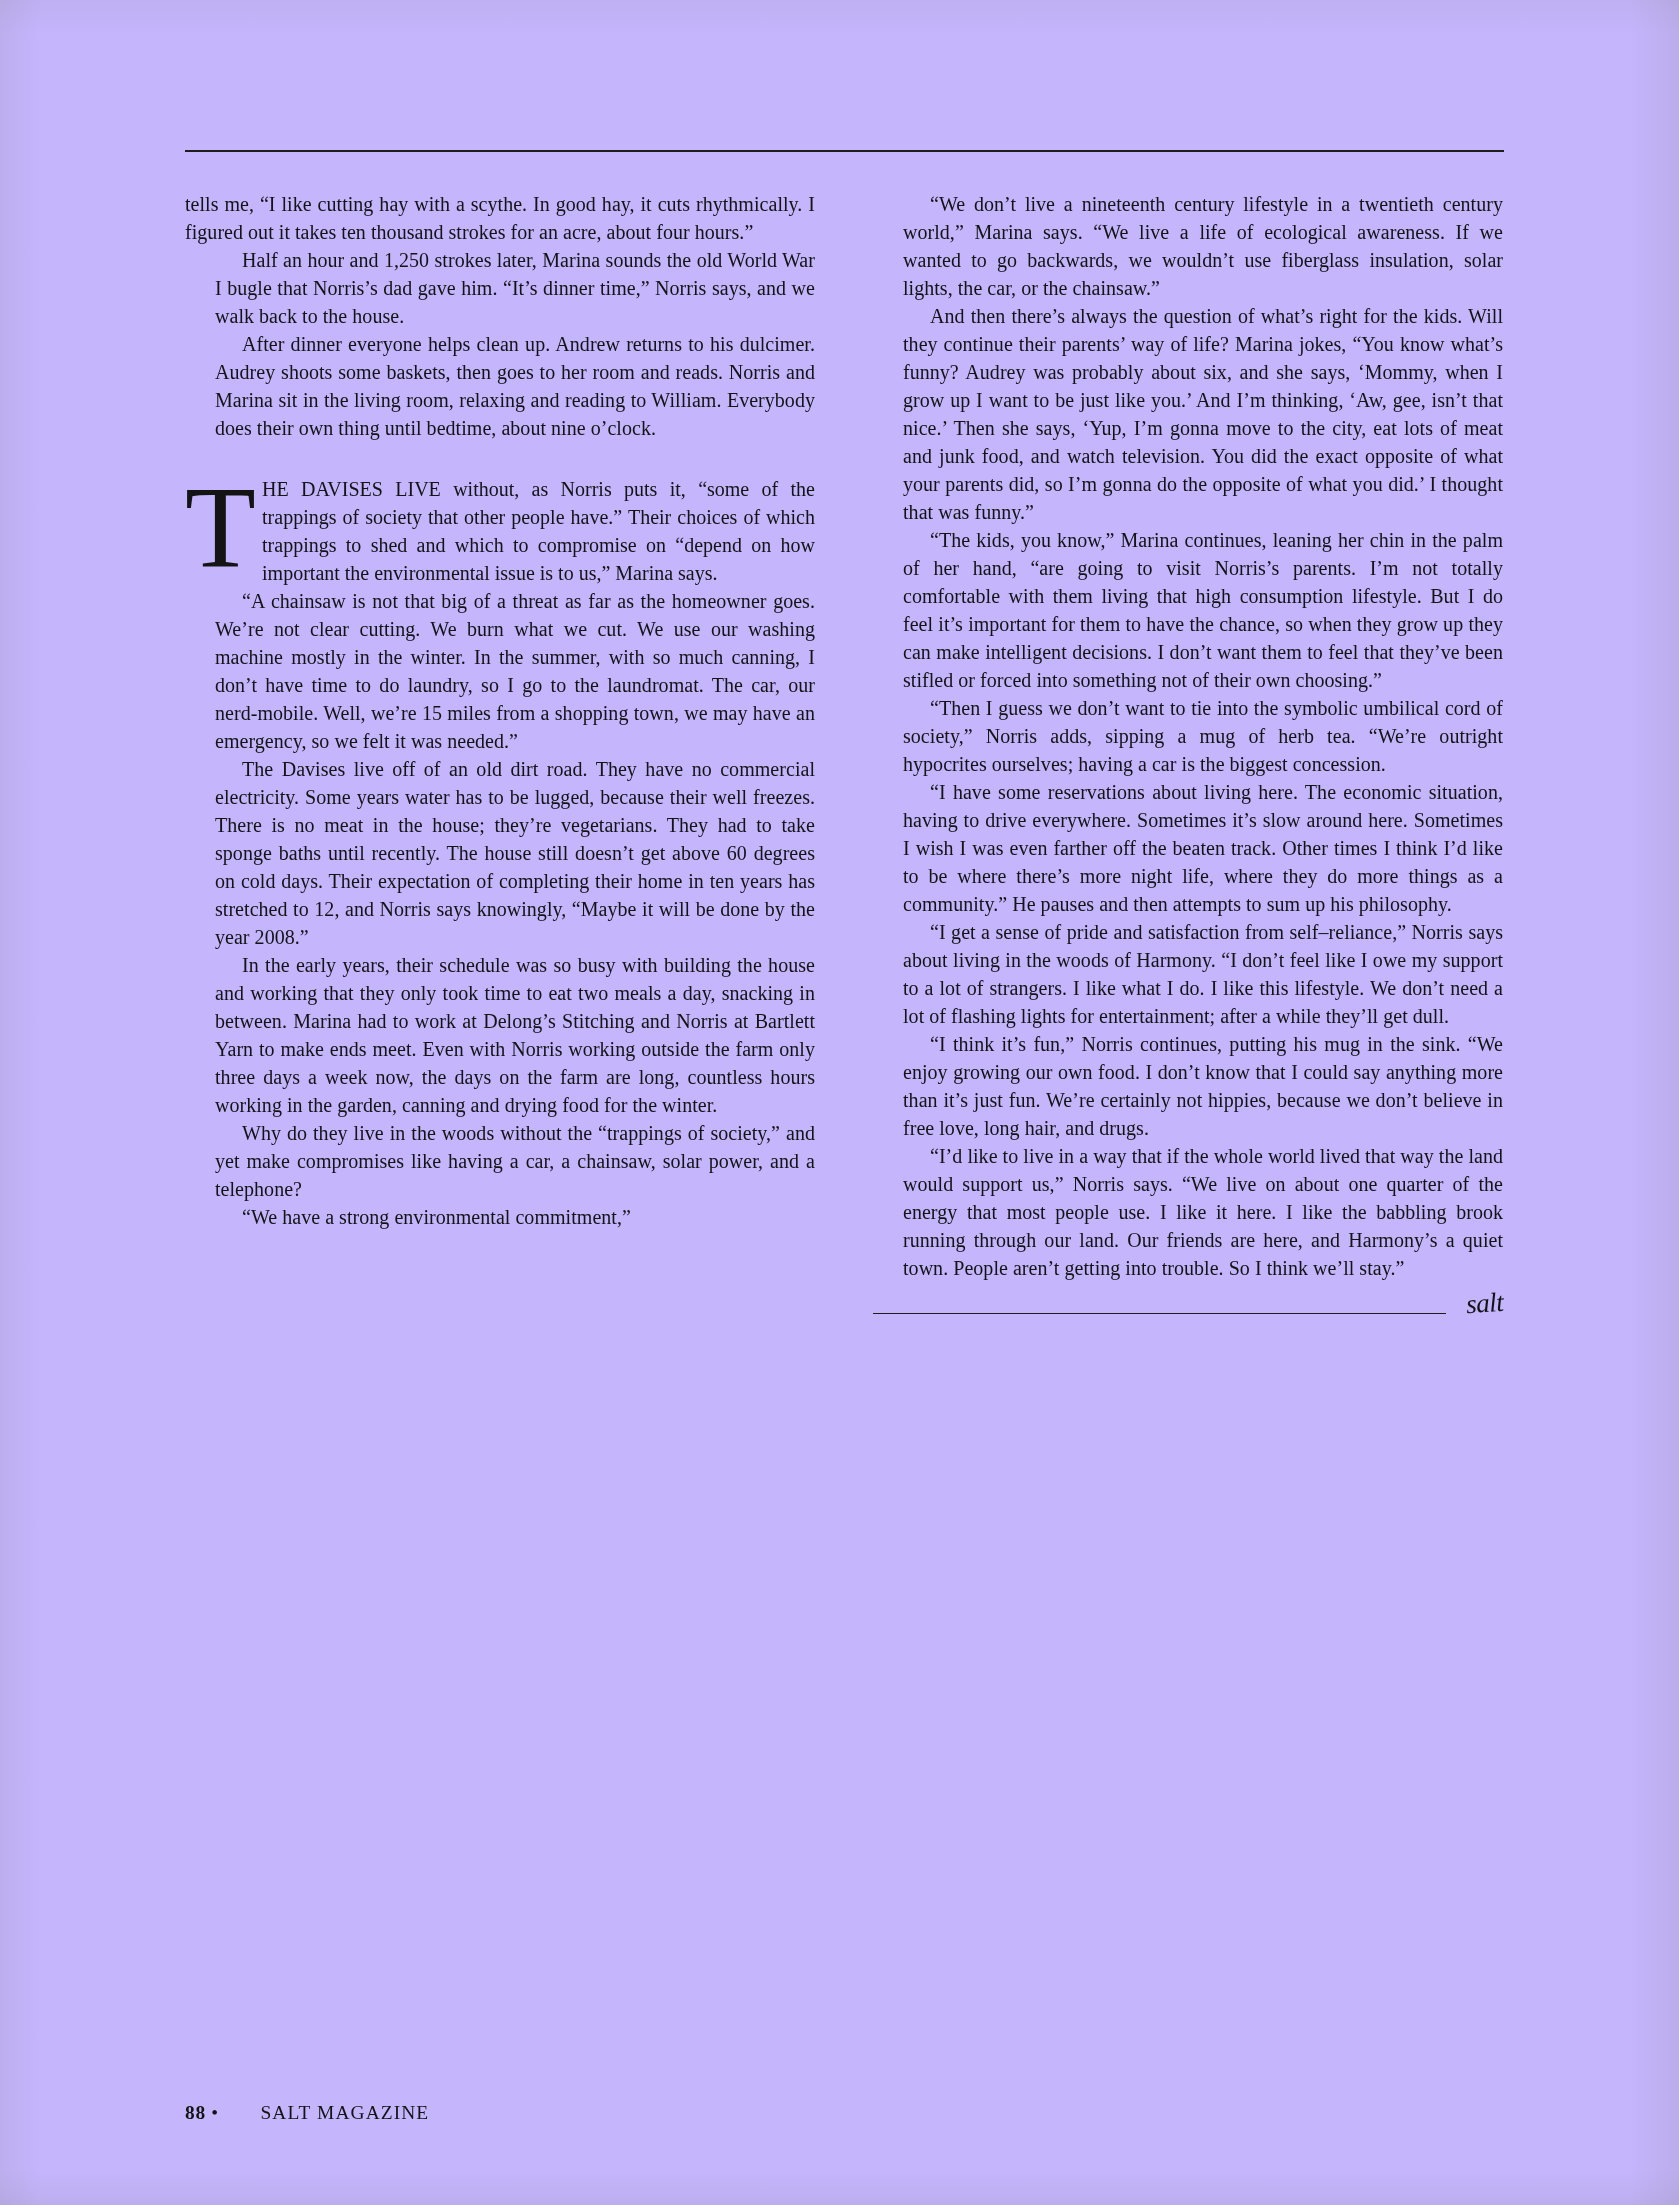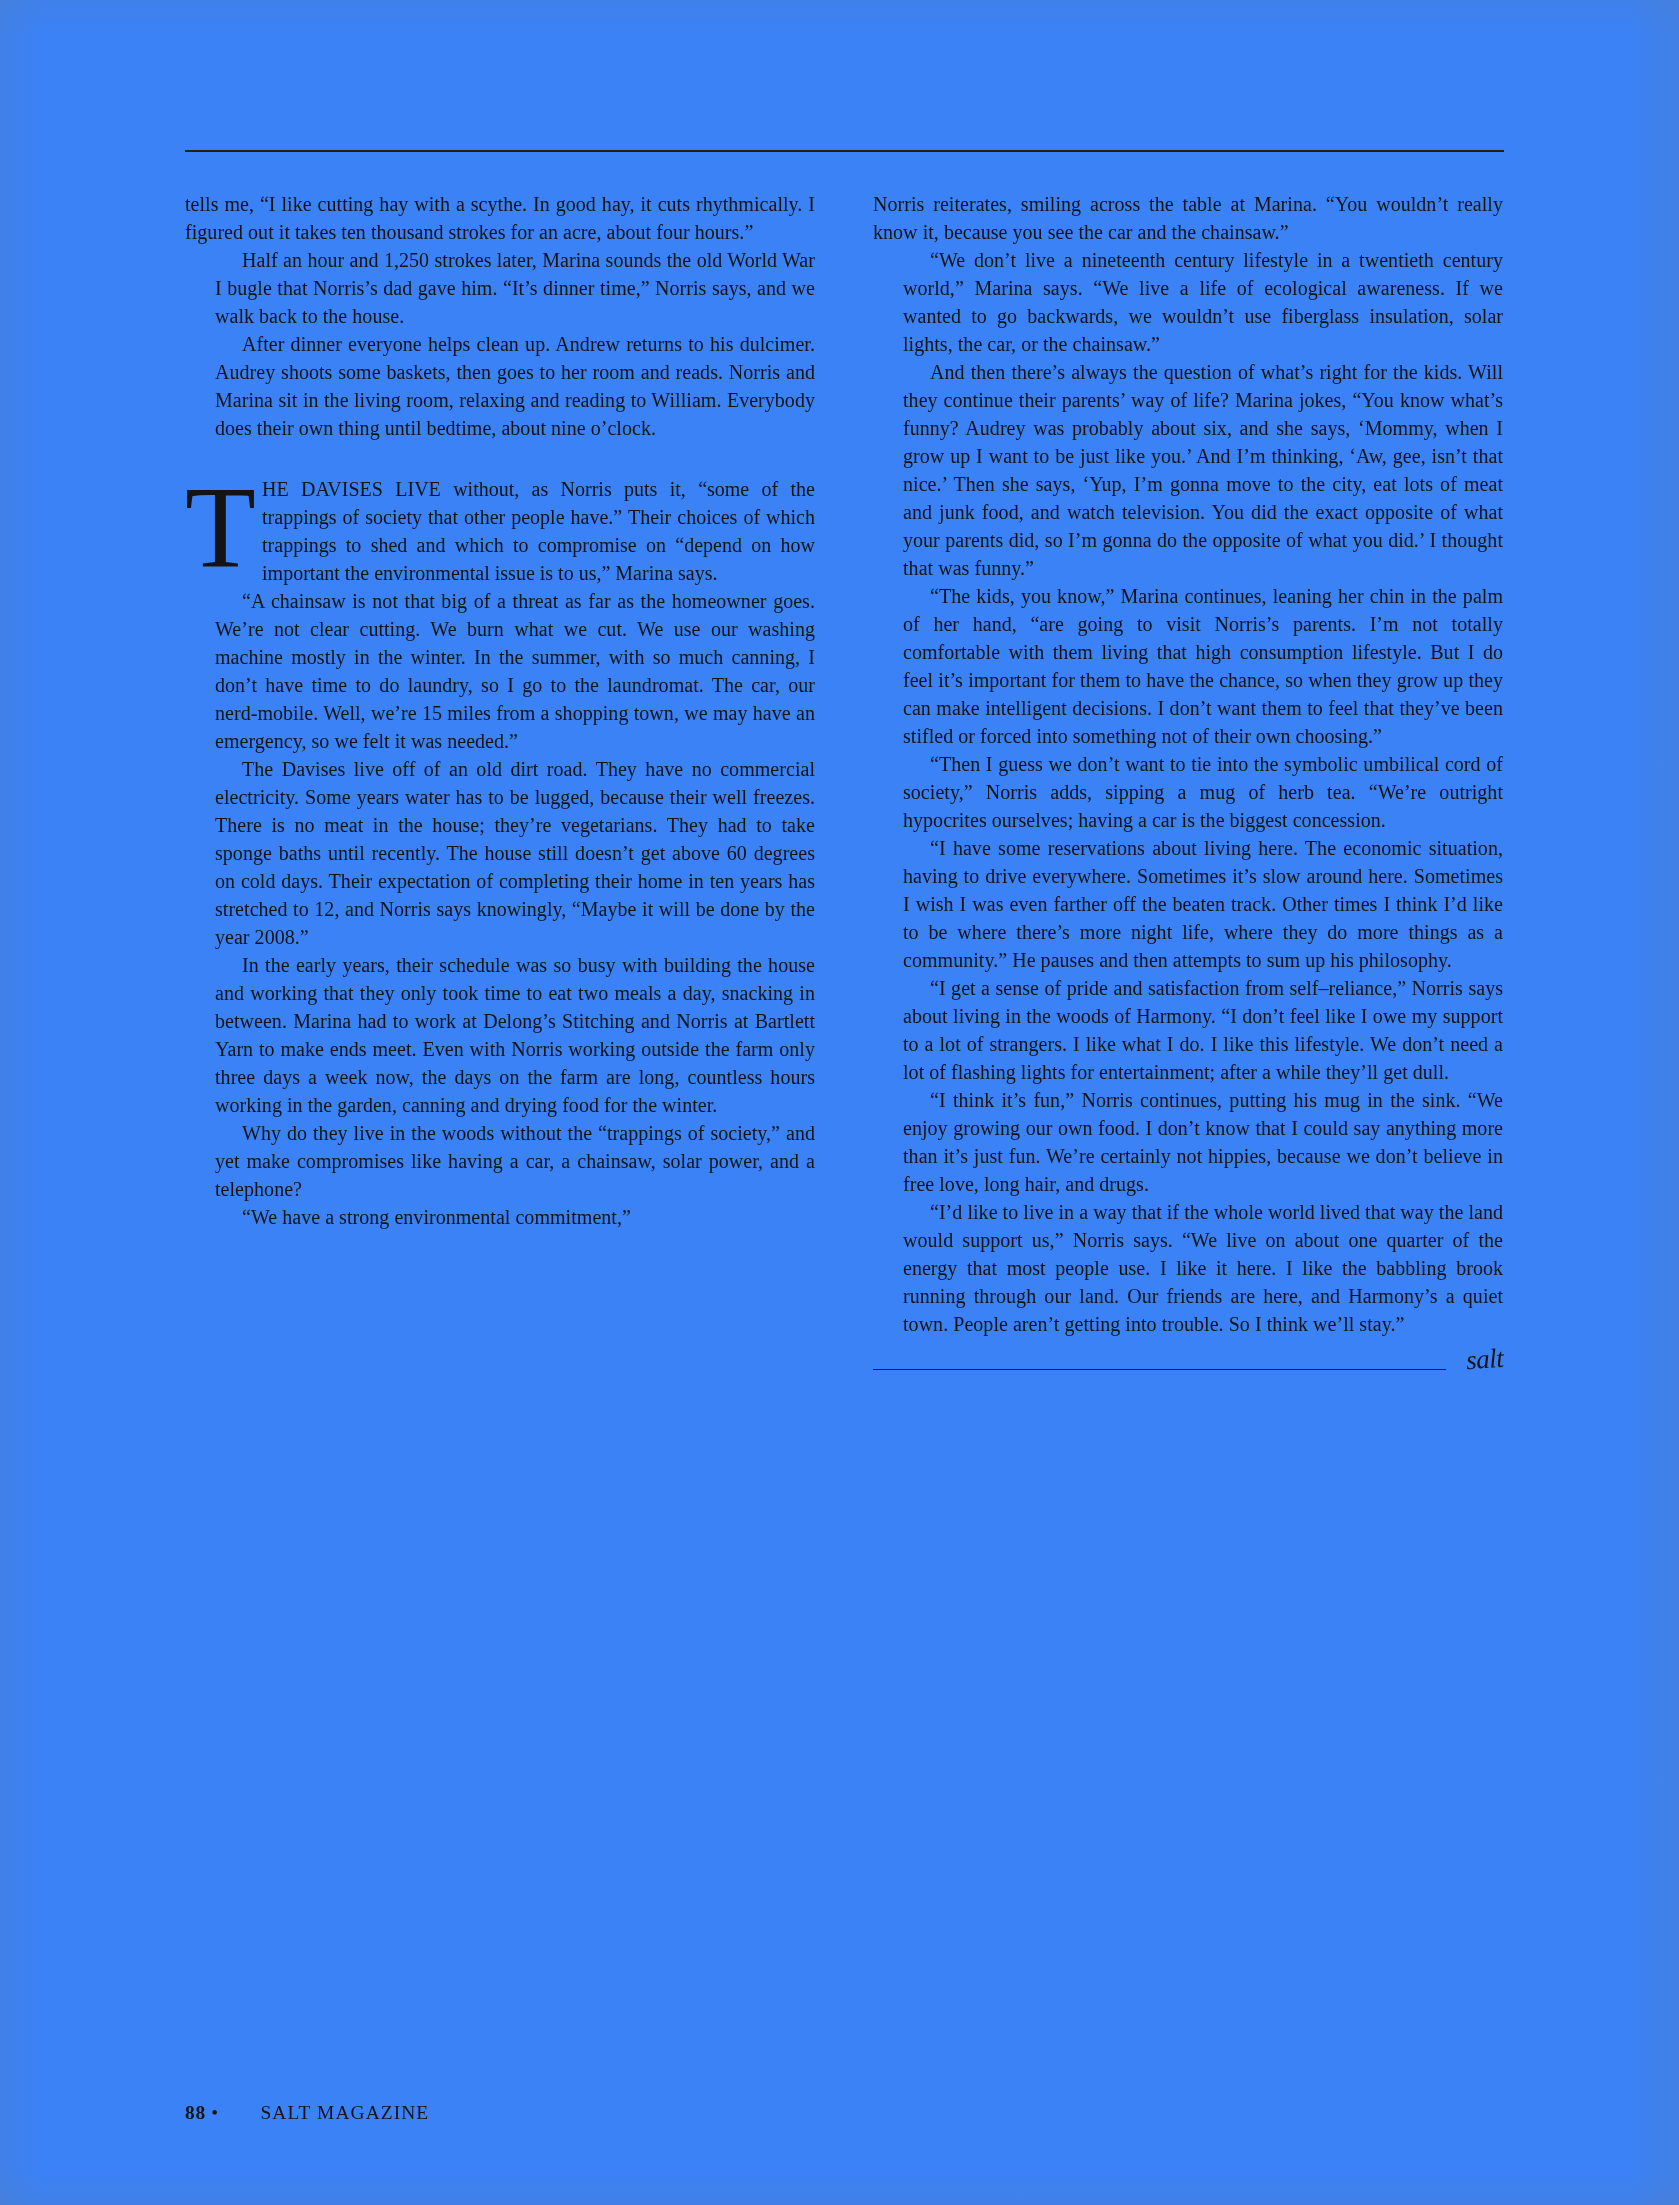--- a/index.html
+++ b/index.html
@@ -13,21 +13,21 @@
     font-family: "Liberation Serif", serif;
     color: #141414;
     position: relative;
     overflow: hidden;
   }
   .page {
     position: absolute;
     left: 0; top: 0;
     width: 1679px;
     height: 2205px;
-    background: #3b82f6;
+    background: #c4b5fd;
   }
   
   .paper-shade {
     position: absolute;
     inset: 0;
     background:
       linear-gradient(to right, rgba(120,115,105,0.10) 0px, rgba(255,255,255,0) 40px),
       linear-gradient(to left, rgba(120,115,105,0.12) 0px, rgba(255,255,255,0) 49px),
       linear-gradient(to bottom, rgba(120,115,105,0.08) 0px, rgba(255,255,255,0) 35px),
       linear-gradient(to top, rgba(120,115,105,0.10) 0px, rgba(255,255,255,0) 35px);
@@ -152,21 +152,20 @@
         </div>
 
         <p class="indent">“A chainsaw is not that big of a threat as far as the homeowner goes. We’re not clear cutting. We burn what we cut. We use our washing machine mostly in the winter. In the summer, with so much canning, I don’t have time to do laundry, so I go to the laundromat. The car, our nerd-mobile. Well, we’re 15 miles from a shopping town, we may have an emergency, so we felt it was needed.”</p>
         <p class="indent">The Davises live off of an old dirt road. They have no commercial electricity. Some years water has to be lugged, because their well freezes. There is no meat in the house; they’re vegetarians. They had to take sponge baths until recently. The house still doesn’t get above 60 degrees on cold days. Their expectation of completing their home in ten years has stretched to 12, and Norris says knowingly, “Maybe it will be done by the year 2008.”</p>
         <p class="indent">In the early years, their schedule was so busy with building the house and working that they only took time to eat two meals a day, snacking in between. Marina had to work at Delong’s Stitching and Norris at Bartlett Yarn to make ends meet. Even with Norris working outside the farm only three days a week now, the days on the farm are long, countless hours working in the garden, canning and drying food for the winter.</p>
         <p class="indent">Why do they live in the woods without the “trappings of society,” and yet make compromises like having a car, a chainsaw, solar power, and a telephone?</p>
         <p class="indent">“We have a strong environmental commitment,”</p>
       </div>
 
       <div class="col">
-        <p>Norris reiterates, smiling across the table at Marina. “You wouldn’t really know it, because you see the car and the chainsaw.”</p>
         <p class="indent">“We don’t live a nineteenth century lifestyle in a twentieth century world,” Marina says. “We live a life of ecological awareness. If we wanted to go backwards, we wouldn’t use fiberglass insulation, solar lights, the car, or the chainsaw.”</p>
         <p class="indent">And then there’s always the question of what’s right for the kids. Will they continue their parents’ way of life? Marina jokes, “You know what’s funny? Audrey was probably about six, and she says, ‘Mommy, when I grow up I want to be just like you.’ And I’m thinking, ‘Aw, gee, isn’t that nice.’ Then she says, ‘Yup, I’m gonna move to the city, eat lots of meat and junk food, and watch television. You did the exact opposite of what your parents did, so I’m gonna do the opposite of what you did.’ I thought that was funny.”</p>
         <p class="indent">“The kids, you know,” Marina continues, leaning her chin in the palm of her hand, “are going to visit Norris’s parents. I’m not totally comfortable with them living that high consumption lifestyle. But I do feel it’s important for them to have the chance, so when they grow up they can make intelligent decisions. I don’t want them to feel that they’ve been stifled or forced into something not of their own choosing.”</p>
         <p class="indent">“Then I guess we don’t want to tie into the symbolic umbilical cord of society,” Norris adds, sipping a mug of herb tea. “We’re outright hypocrites ourselves; having a car is the biggest concession.</p>
         <p class="indent">“I have some reservations about living here. The economic situation, having to drive everywhere. Sometimes it’s slow around here. Sometimes I wish I was even farther off the beaten track. Other times I think I’d like to be where there’s more night life, where they do more things as a community.” He pauses and then attempts to sum up his philosophy.</p>
         <p class="indent">“I get a sense of pride and satisfaction from self–reliance,” Norris says about living in the woods of Harmony. “I don’t feel like I owe my support to a lot of strangers. I like what I do. I like this lifestyle. We don’t need a lot of flashing lights for entertainment; after a while they’ll get dull.</p>
         <p class="indent">“I think it’s fun,” Norris continues, putting his mug in the sink. “We enjoy growing our own food. I don’t know that I could say anything more than it’s just fun. We’re certainly not hippies, because we don’t believe in free love, long hair, and drugs.</p>
         <p class="indent">“I’d like to live in a way that if the whole world lived that way the land would support us,” Norris says. “We live on about one quarter of the energy that most people use. I like it here. I like the babbling brook running through our land. Our friends are here, and Harmony’s a quiet town. People aren’t getting into trouble. So I think we’ll stay.”</p>
 
         <div class="end-rule-wrap">

